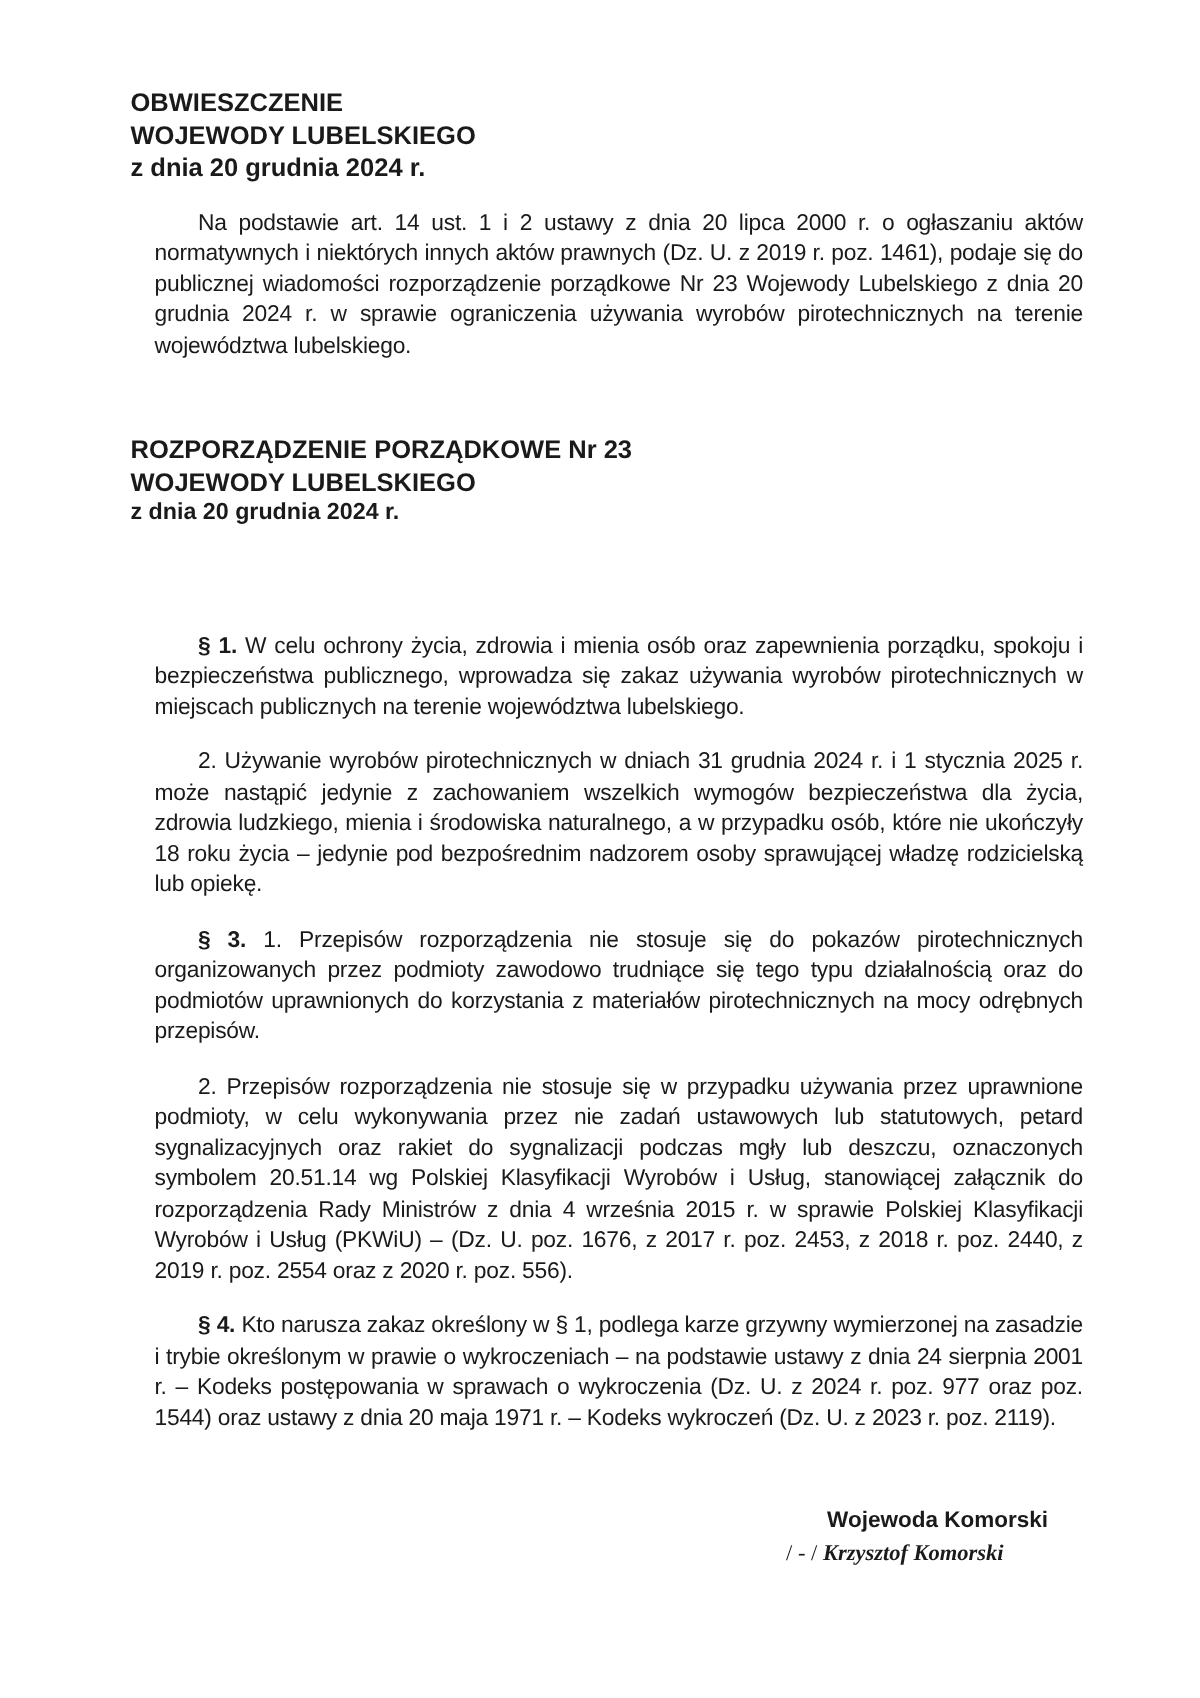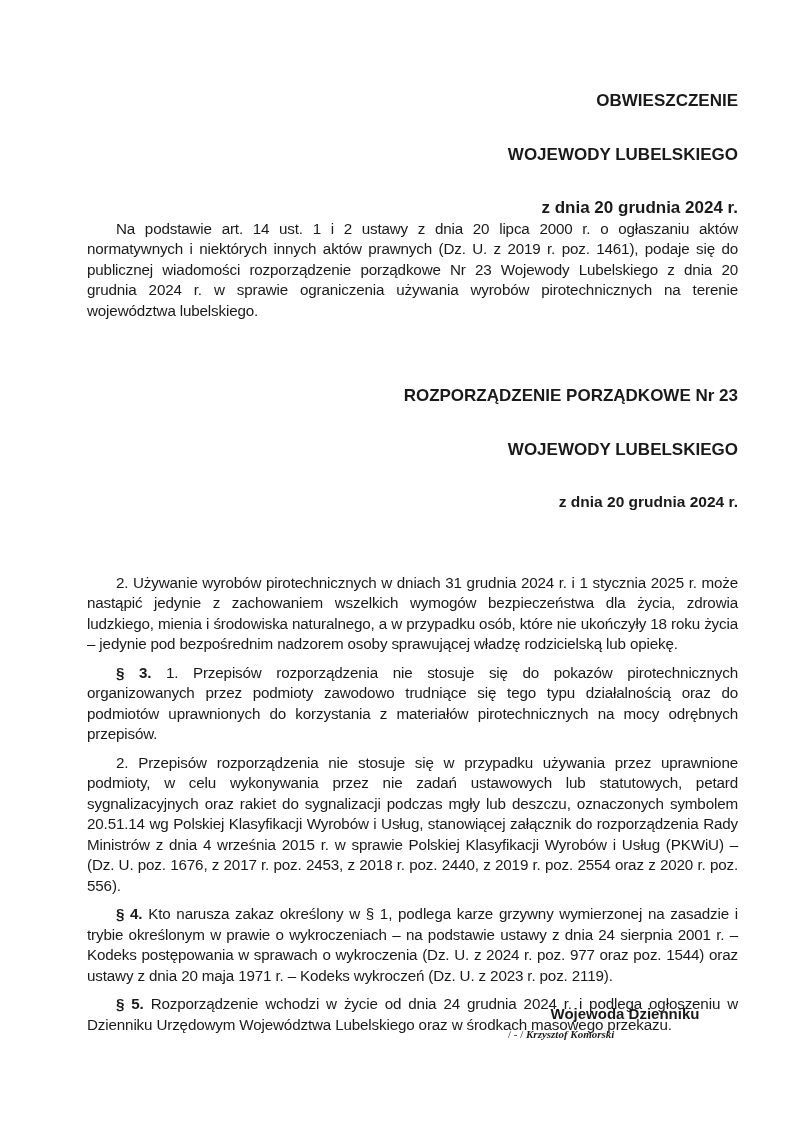--- a/index.html
+++ b/index.html
@@ -2,51 +2,51 @@
 <html><head>
 <meta charset="utf-8">
 <style>
   html, body { margin: 0; padding: 0; background: #ffffff; }
   body { width: 800px; height: 1132px; position: relative; overflow: hidden; }
   .page {
     position: absolute; left: 87px; top: 58px; width: 651px;
     font-family: "Liberation Sans", sans-serif; color: #1a1a1a;
     font-size: 15.2px; line-height: 20.5px;
   }
-  .center { text-align: right; margin-top: 32px; }
+  .center { text-align: left; }
   .h1 { font-weight: bold; font-size: 17px; line-height: 21.5px; }
   .h2 { font-weight: bold; font-size: 15.5px; line-height: 20.5px; }
-  .p { text-align: justify; text-indent: 29px; margin: 0; letter-spacing: -0.15px; }
+  .p { text-align: justify; text-indent: 29px; margin: 16px; letter-spacing: -0.15px; }
   .gap-m { height: 20px; }
   .gap-l { height: 32px; }
   .sec { margin-top: 8px; }
   .b { font-weight: bold; }
   .sig-title { font-weight: bold; font-size: 15px; text-align: center; top: 1005px; width: 220px; position: absolute; left: 515px; font-family: "Liberation Sans", sans-serif; color: #1a1a1a;}
-  .sig-name { position: absolute; top: 1028px; left: 508px; font-family: "Liberation Serif", serif; font-size: 11px; color: #1a1a1a; }
+  .sig-name { position: absolute; top: 1028px; left: 524px; font-family: "Liberation Serif", serif; font-size: 15px; color: #1a1a1a; }
   .sig-name i { font-weight: bold; }
 </style>
 </head>
 <body>
 
 <div class="page">
   <div class="center h1">OBWIESZCZENIE</div>
   <div class="center h1">WOJEWODY LUBELSKIEGO</div>
   <div class="center h1">z dnia 20 grudnia 2024 r.</div>
   <p class="p">Na podstawie art. 14 ust. 1 i 2 ustawy z dnia 20 lipca 2000 r. o ogłaszaniu aktów normatywnych i niektórych innych aktów prawnych (Dz. U. z 2019 r. poz. 1461), podaje się do publicznej wiadomości rozporządzenie porządkowe Nr 23 Wojewody Lubelskiego z dnia 20 grudnia 2024 r. w sprawie ograniczenia używania wyrobów pirotechnicznych na terenie województwa lubelskiego.</p>
 
   <div class="gap-l"></div>
 
   <div class="center h1">ROZPORZĄDZENIE PORZĄDKOWE Nr 23</div>
   <div class="center h1">WOJEWODY LUBELSKIEGO</div>
   <div class="center h2">z dnia 20 grudnia 2024 r.</div>
 
   <div class="gap-m"></div>
   <div class="gap-l"></div>
 
+  <p class="p"><span class="b">§ 1.</span><span> W celu ochrony życia, zdrowia i mienia osób oraz zapewnienia porządku, spokoju i bezpieczeństwa publicznego, wprowadza się zakaz używania wyrobów pirotechnicznych w miejscach publicznych na terenie województwa lubelskiego.</span></p>
   <p class="p sec">2. Używanie wyrobów pirotechnicznych w dniach 31 grudnia 2024 r. i 1 stycznia 2025 r. może nastąpić jedynie z zachowaniem wszelkich wymogów bezpieczeństwa dla życia, zdrowia ludzkiego, mienia i środowiska naturalnego, a w przypadku osób, które nie ukończyły 18 roku życia – jedynie pod bezpośrednim nadzorem osoby sprawującej władzę rodzicielską lub opiekę.</p>
   <p class="p sec"><span class="b">§ 3.</span><span> 1. Przepisów rozporządzenia nie stosuje się do pokazów pirotechnicznych organizowanych przez podmioty zawodowo trudniące się tego typu działalnością oraz do podmiotów uprawnionych do korzystania z materiałów pirotechnicznych na mocy odrębnych przepisów.</span></p>
   <p class="p sec">2. Przepisów rozporządzenia nie stosuje się w przypadku używania przez uprawnione podmioty, w celu wykonywania przez nie zadań ustawowych lub statutowych, petard sygnalizacyjnych oraz rakiet do sygnalizacji podczas mgły lub deszczu, oznaczonych symbolem 20.51.14 wg Polskiej Klasyfikacji Wyrobów i Usług, stanowiącej załącznik do rozporządzenia Rady Ministrów z dnia 4 września 2015 r. w sprawie Polskiej Klasyfikacji Wyrobów i Usług (PKWiU) – (Dz. U. poz. 1676, z 2017 r. poz. 2453, z 2018 r. poz. 2440, z 2019 r. poz. 2554 oraz z 2020 r. poz. 556).</p>
   <p class="p sec"><span class="b">§ 4.</span><span> Kto narusza zakaz określony w § 1, podlega karze grzywny wymierzonej na zasadzie i trybie określonym w prawie o wykroczeniach – na podstawie ustawy z dnia 24 sierpnia 2001 r. – Kodeks postępowania w sprawach o wykroczenia (Dz. U. z 2024 r. poz. 977 oraz poz. 1544) oraz ustawy z dnia 20 maja 1971 r. – Kodeks wykroczeń (Dz. U. z 2023 r. poz. 2119).</span></p>
-  <p class="p sec"><span class="b">§ 5.</span><span> Rozporządzenie wchodzi w życie od dnia 24 grudnia 2024 r. i podlega ogłoszeniu w Dzienniku Urzędowym Województwa Lubelskiego oraz w środkach masowego przekazu.</span></p>
 </div>
 
-<div class="sig-title">Wojewoda Dzienniku</div>
+<div class="sig-title">Wojewoda Komorski</div>
 <div class="sig-name"><span>/ - / </span><i>Krzysztof Komorski</i></div>
 
 </body></html>

